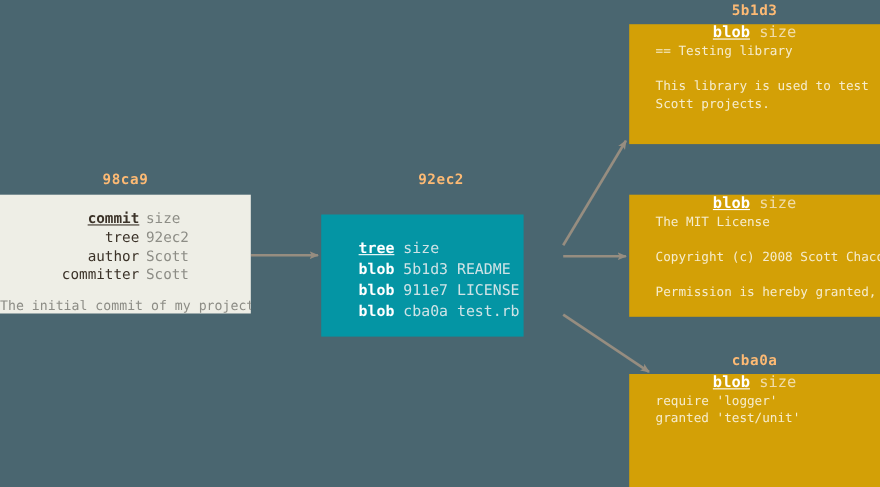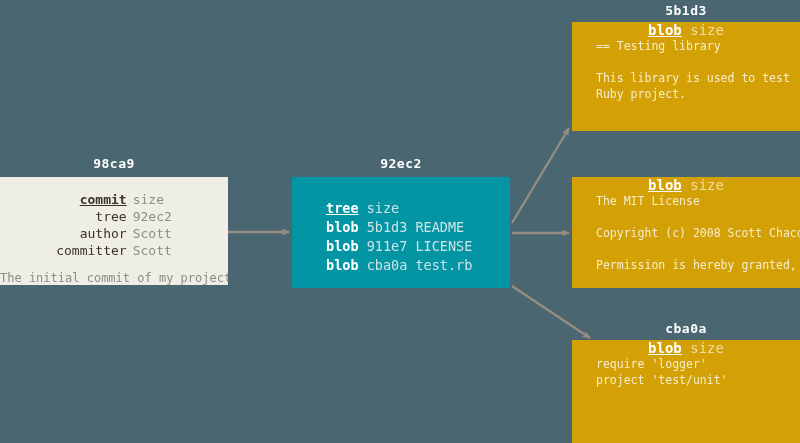--- a/index.html
+++ b/index.html
@@ -23,21 +23,21 @@
     width: 800px; height: 443px;
     pointer-events: none;
   }
 
   
   .hash-label {
     position: absolute;
     font-family: "DejaVu Sans Mono", "Liberation Mono", monospace;
     font-size: 13px;
     font-weight: bold;
-    color: #ffffff;
+    color: #fdba74;
     text-align: center;
     letter-spacing: 0.5px;
     white-space: nowrap;
   }
 
   
   .node {
     position: absolute;
     box-sizing: border-box;
     overflow: hidden;
@@ -175,21 +175,21 @@
           <td class="kv-key">committer</td>
           <td class="kv-val">Scott</td>
         </tr>
       </tbody>
     </table>
     <div class="footer">The initial commit of my project</div>
   </div>
 
   <div class="hash-label" style="left:292px; top:156px; width:218px;">92ec2</div>
 
-  <div class="node node-tree" style="left:292px; top:177px; width:218px; height:111px;">
+  <div class="node node-tree" style="left:292px; top:195px; width:184px; height:111px;">
     <div class="lines">
       <div class="line">
         <span class="tok-key head">tree</span>
         <span class="tok-val">size</span>
       </div>
       <div class="line">
         <span class="tok-key">blob</span>
         <span class="tok-val">5b1d3 README</span>
       </div>
       <div class="line">
@@ -207,21 +207,21 @@
 
   <div class="node node-blob" style="left:572px; top:22px; width:228px; height:109px;">
     <div class="blob-head">
       <span class="tok-key">blob</span>
       <span class="tok-val">size</span>
     </div>
     <div class="blob-body">
       <div class="bline">== Testing library</div>
       <div class="bline"></div>
       <div class="bline">This library is used to test</div>
-      <div class="bline">Ruby project.</div>
+      <div class="bline">Scott projects.</div>
     </div>
   </div>
 
 
   <div class="node node-blob" style="left:572px; top:177px; width:228px; height:111px;">
     <div class="blob-head">
       <span class="tok-key">blob</span>
       <span class="tok-val">size</span>
     </div>
     <div class="blob-body">
@@ -236,20 +236,20 @@
 
   <div class="hash-label" style="left:572px; top:321px; width:228px;">cba0a</div>
 
   <div class="node node-blob" style="left:572px; top:340px; width:228px; height:103px;">
     <div class="blob-head">
       <span class="tok-key">blob</span>
       <span class="tok-val">size</span>
     </div>
     <div class="blob-body">
       <div class="bline">require 'logger'</div>
-      <div class="bline">project 'test/unit'</div>
+      <div class="bline">granted 'test/unit'</div>
       <div class="bline"></div>
       <div class="bline"></div>
 
     </div>
   </div>
 
 </div>
 
 </body></html>

